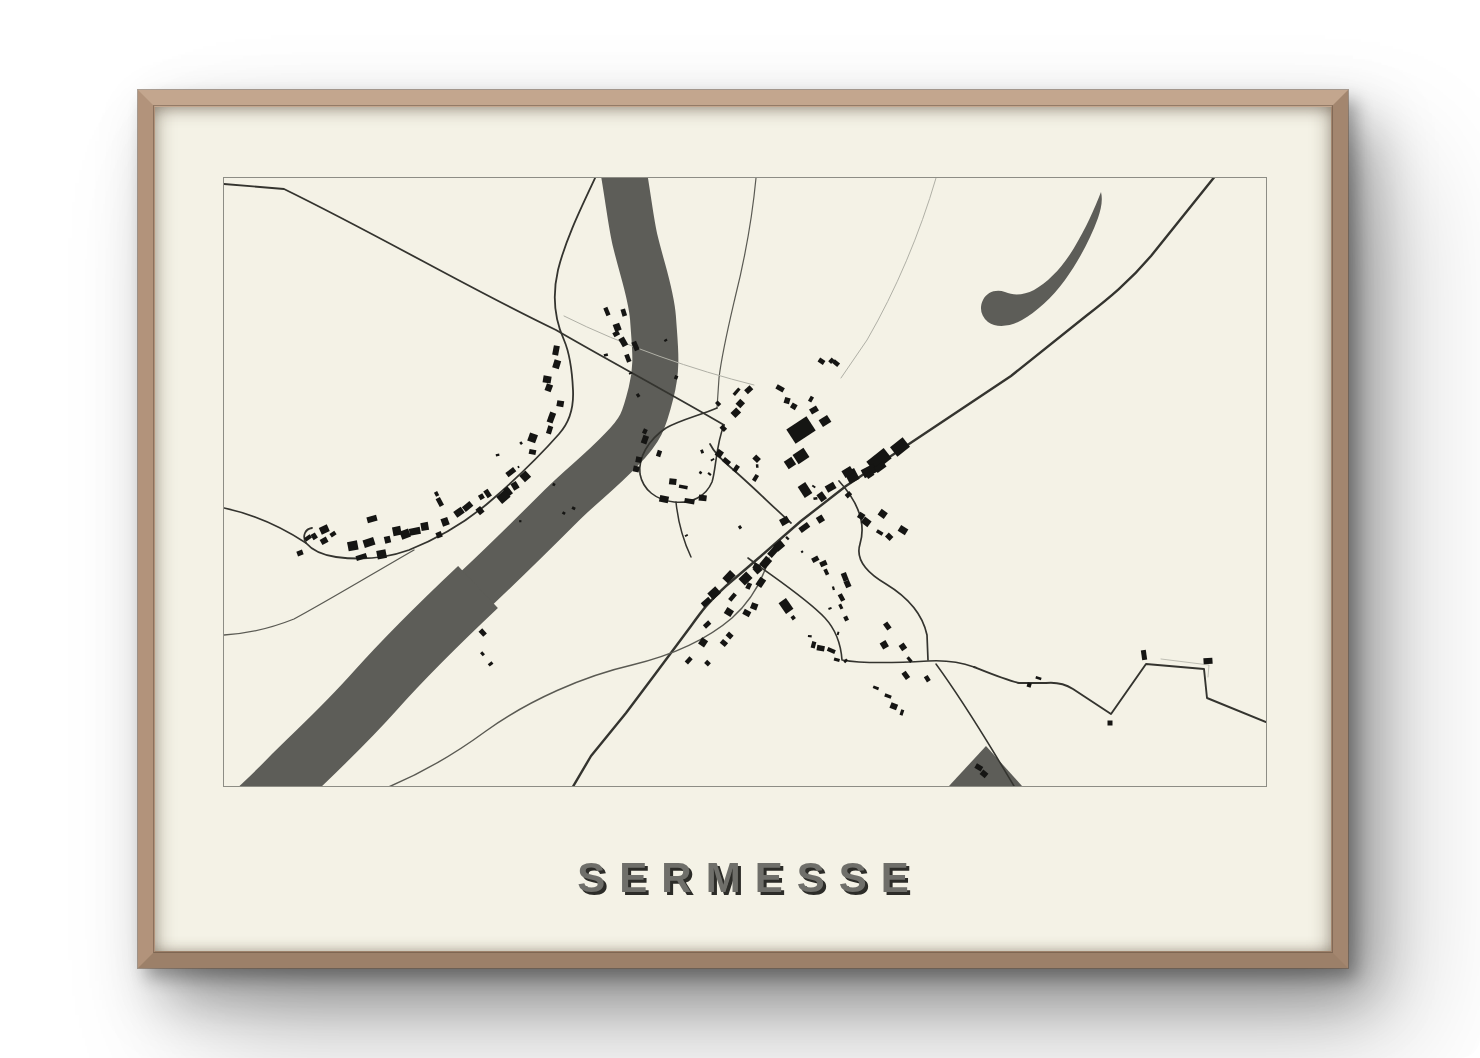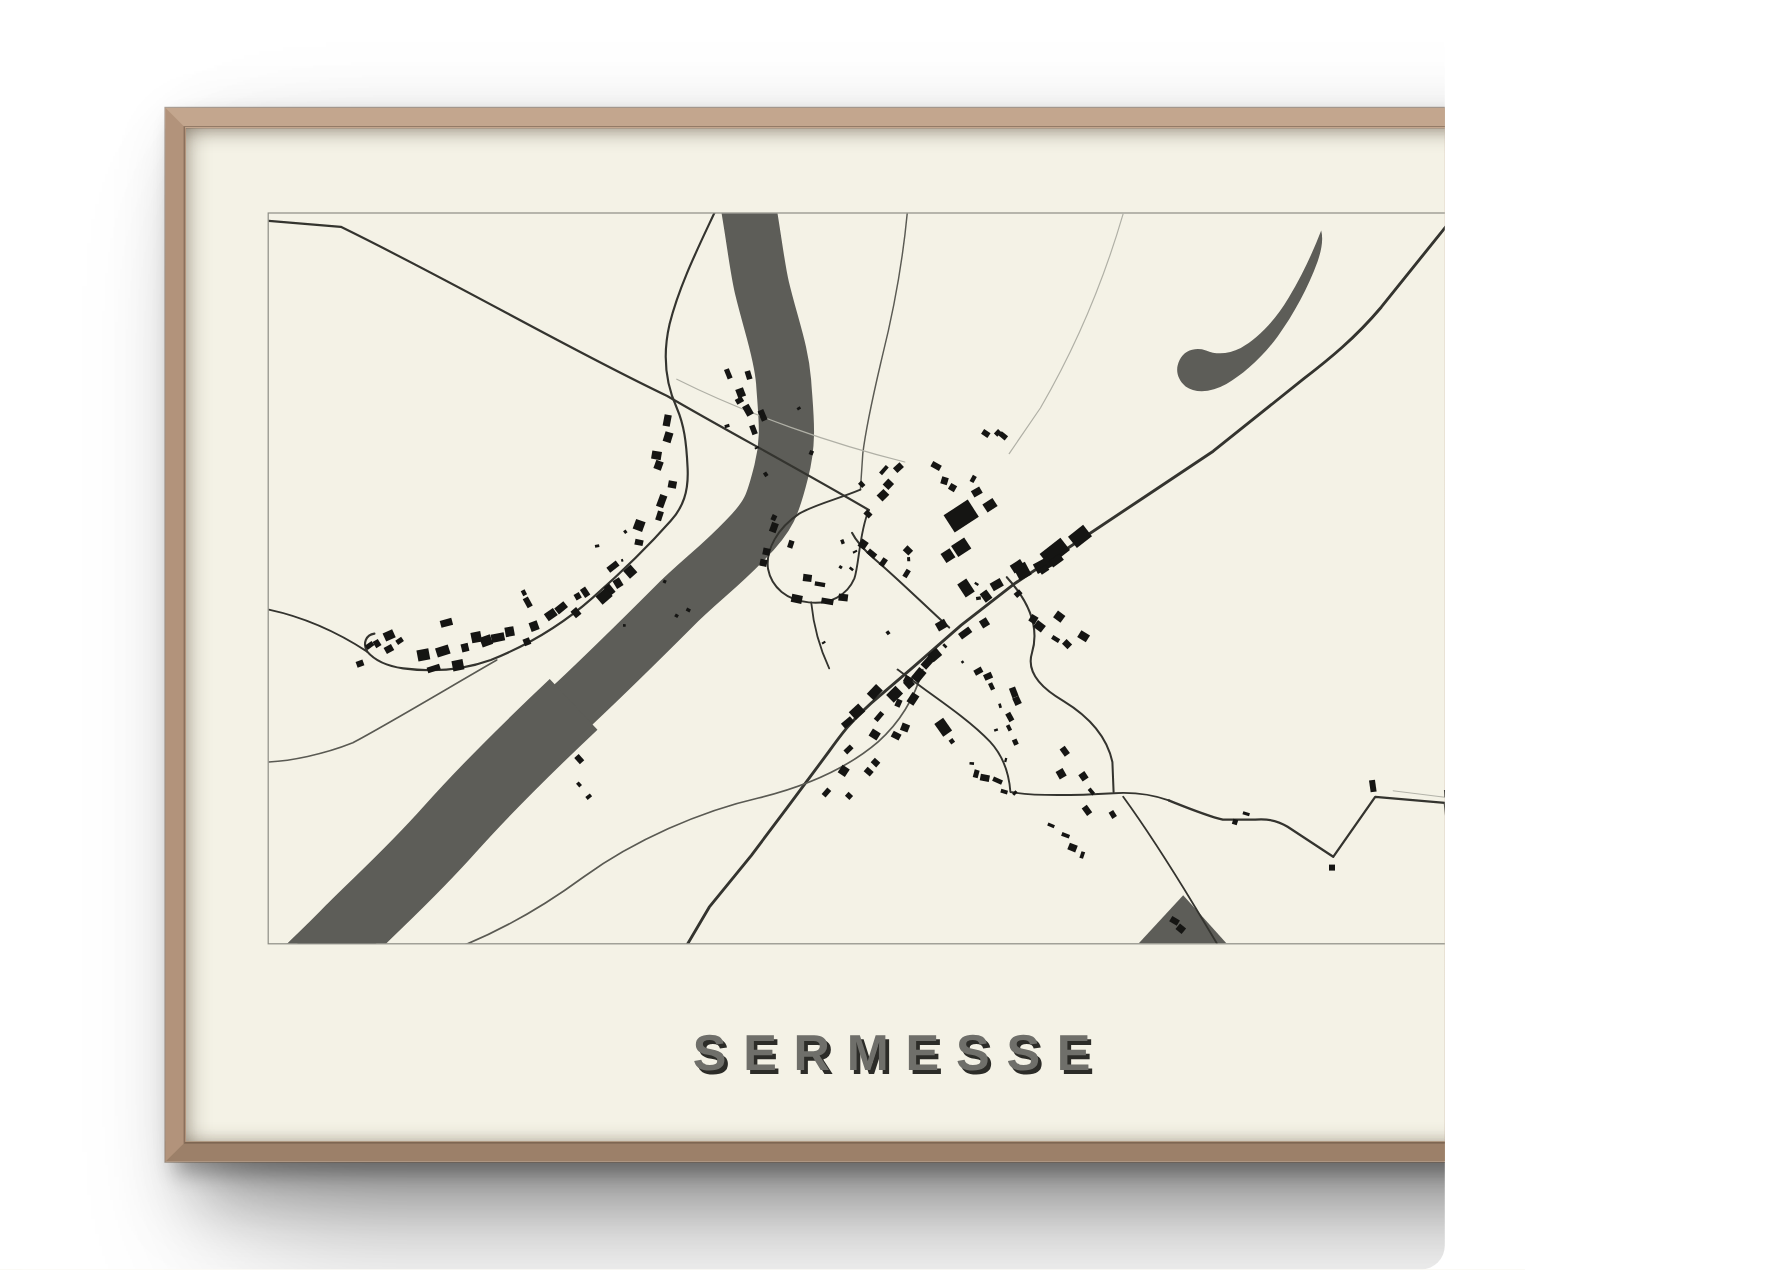--- a/index.html
+++ b/index.html
@@ -2,21 +2,21 @@
 <html style="--wall: #ffffff; --wood: #b29478; --wood-light: #c3a68e; --wood-dark: #9c8069; --poster: #f4f2e6; --map-border: #8d8d85; --water: #5d5d58; --road-dark: #34342f; --road-mid: #5a5a53; --road-light: #b0b0a6; --building: #151513; --title-fill: #6f6f6a; --title-shadow: #2c2c28;"><head>
 <meta charset="utf-8">
 <style>
   :root{
     --wall:#ffffff; --wood:#b29478; --wood-light:#c3a68e; --wood-dark:#9c8069;
     --poster:#f4f2e6; --map-border:#8d8d85; --water:#5d5d58;
     --road-dark:#34342f; --road-mid:#5a5a53; --road-light:#b0b0a6;
     --building:#151513; --title-fill:#6f6f6a; --title-shadow:#2c2c28;
   }
   html,body{margin:0;padding:0;}
-  .wall{position:relative;width:1204px;height:1058px;background:var(--wall);overflow:hidden;
+  .wall{position:relative;width:1480px;height:1058px;background:var(--wall);overflow:hidden;
         font-family:"Liberation Sans",sans-serif;border-radius:20px;}
   .frame{position:absolute;left:138px;top:90px;width:1210px;height:878px;
         background:linear-gradient(180deg,#bda089 0%,var(--wood) 35%,#a98b72 100%);
         box-shadow:0 0 0 1px rgba(105,84,66,.55),
                    8px 10px 16px rgba(0,0,0,.30),
                    24px 32px 55px rgba(0,0,0,.34),
                    55px 70px 120px rgba(0,0,0,.20);}
   .frame::before{content:'';position:absolute;inset:0;pointer-events:none;
         border:17px solid;border-color:var(--wood-light) #a3866f var(--wood-dark) #b2937b;
         filter:none;}

